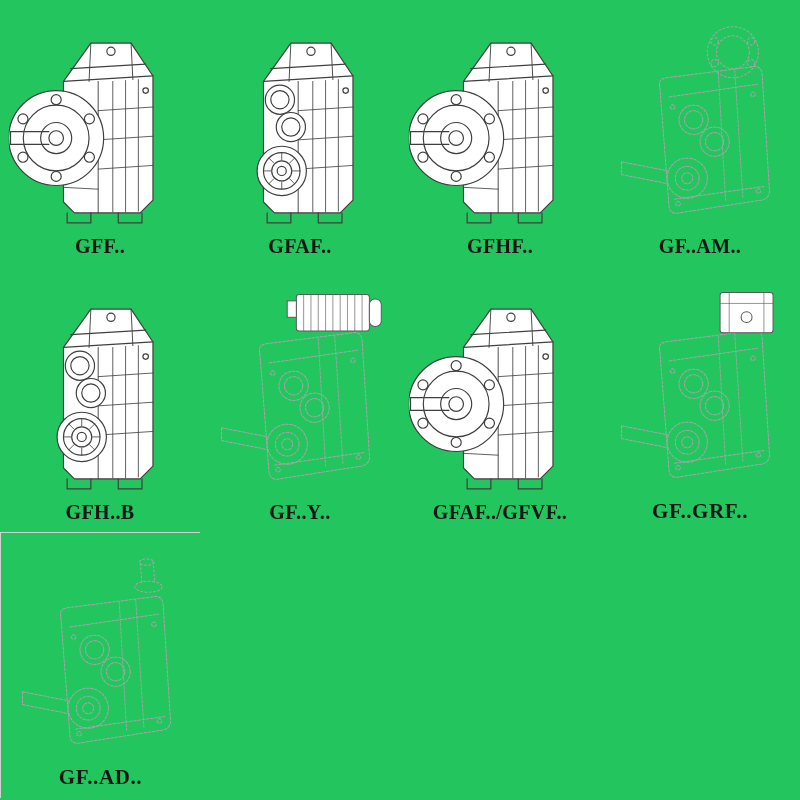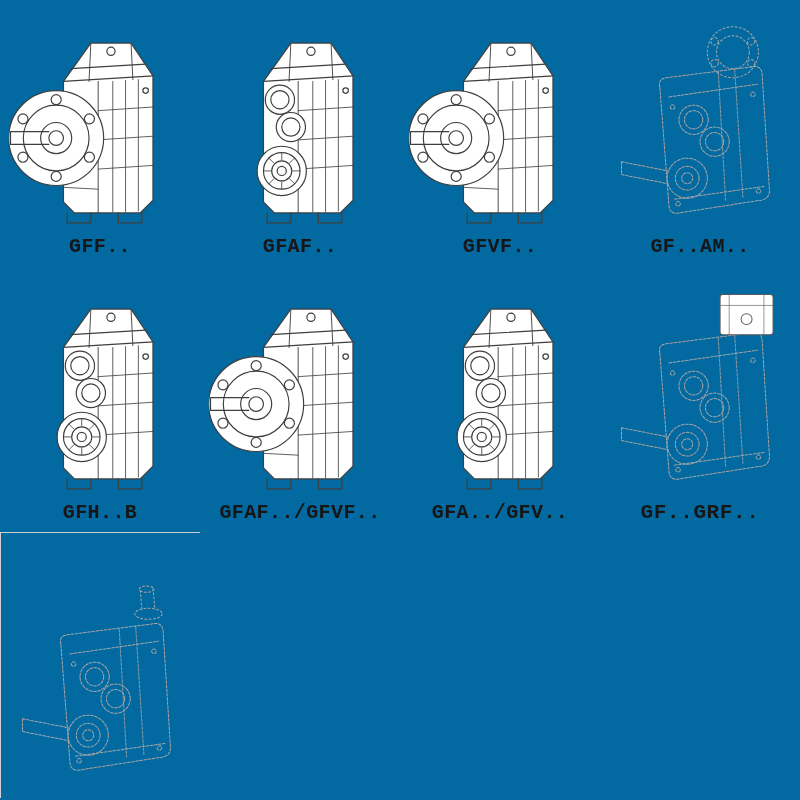--- a/index.html
+++ b/index.html
@@ -1,22 +1,22 @@
 <!DOCTYPE html>
 <html><head>
 <meta charset="utf-8">
 <style>
   * { margin: 0; padding: 0; box-sizing: border-box; }
   html, body { background: #ffffff; }
   .page {
-    width: 800px; height: 800px; background: #0369a1;
+    width: 800px; height: 800px; background: #22c55e;
     display: grid;
     grid-template-columns: repeat(4, 200px);
     grid-template-rows: repeat(3, 266px);
-    font-family: Liberation Mono, monospace;
+    font-family: Liberation Serif, serif;
     overflow: hidden;
   }
   .cell {
     display: flex; flex-direction: column;
     align-items: center; justify-content: flex-end;
     padding: 4px 0 8px 0;
   }
   .drawing { width: 184px; height: 210px; flex: 0 0 auto; }
   .label {
     font-weight: 700; font-size: 20px; color: #161616;
@@ -160,59 +160,60 @@
     <svg class="drawing" viewBox="0 0 200 230">
       <use href="#sym-bores"></use>
     </svg>
     <figcaption class="label">GFAF..</figcaption>
   </figure>
 
   <figure class="cell">
     <svg class="drawing" viewBox="0 0 200 230">
       <use href="#sym-flange"></use>
     </svg>
-    <figcaption class="label">GFVF..</figcaption>
+    <figcaption class="label">GFHF..</figcaption>
   </figure>
 
 
   <figure class="cell">
     <svg class="drawing" viewBox="0 0 200 230">
       <use href="#sym-shaftmount"></use>
     </svg>
     <figcaption class="label">GF..AM..</figcaption>
   </figure>
 
   <figure class="cell">
     <svg class="drawing" viewBox="0 0 200 230">
       <use href="#sym-bores"></use>
     </svg>
     <figcaption class="label">GFH..B</figcaption>
   </figure>
 
+  <figure class="cell">
+    <svg class="drawing" viewBox="0 0 200 230">
+      <use href="#sym-motor"></use>
+    </svg>
+    <figcaption class="label">GF..Y..</figcaption>
+  </figure>
 
   <figure class="cell">
     <svg class="drawing" viewBox="0 0 200 230">
       <use href="#sym-flange"></use>
     </svg>
     <figcaption class="label">GFAF../GFVF..</figcaption>
   </figure>
 
-  <figure class="cell">
-    <svg class="drawing" viewBox="0 0 200 230">
-      <use href="#sym-bores"></use>
-    </svg>
-    <figcaption class="label">GFA../GFV..</figcaption>
-  </figure>
 
   <figure class="cell">
     <svg class="drawing" viewBox="0 0 200 230">
       <use href="#sym-block"></use>
     </svg>
     <figcaption class="label large">GF..GRF..</figcaption>
   </figure>
 
   <figure class="cell boxed">
     <svg class="drawing" viewBox="0 0 200 230">
       <use href="#sym-plain"></use>
     </svg>
+    <figcaption class="label large">GF..AD..</figcaption>
   </figure>
 
 </div>
 
 </body></html>

